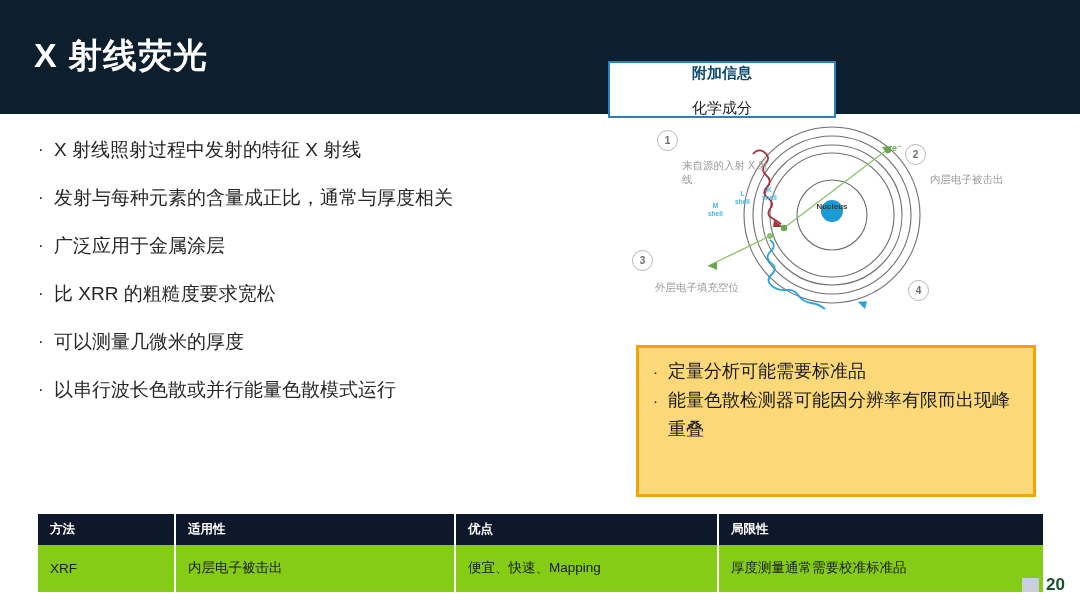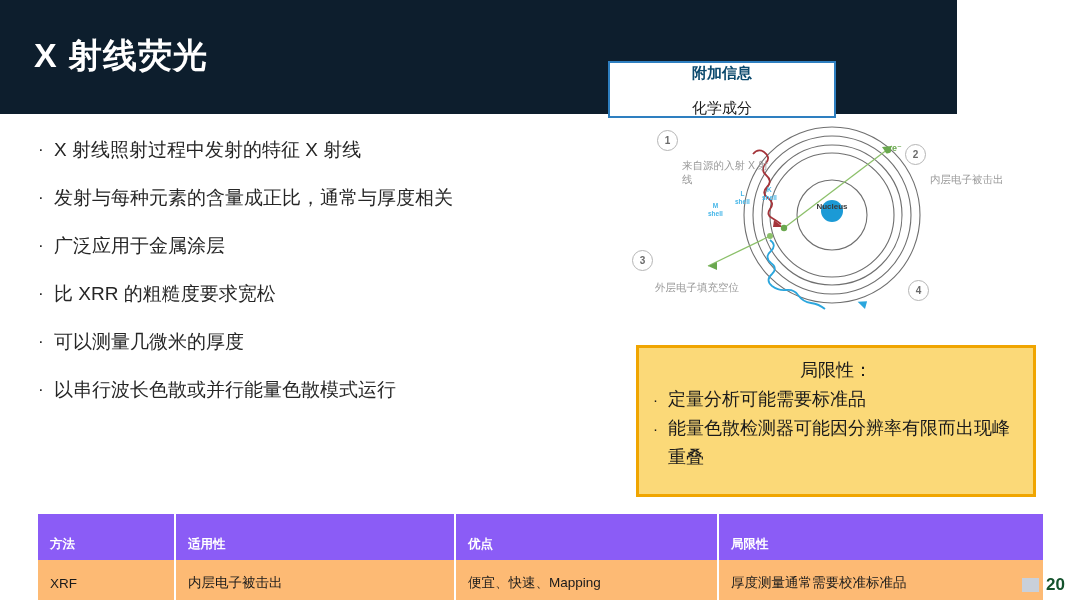--- a/index.html
+++ b/index.html
@@ -4,21 +4,21 @@
 <style>
   html,body{margin:0;padding:0;}
   body{
     width:1080px;height:608px;overflow:hidden;
     background:#ffffff;
     font-family:"Liberation Sans","DejaVu Sans",sans-serif;
     position:relative;
   }
   
   #header{
-    position:absolute;left:0;top:0;width:957px;height:114px;
+    position:absolute;left:0;top:0;width:1080px;height:114px;
     background:#0d1e2d;
   }
   #slide-title{
     position:absolute;left:34px;top:33px;
     color:#ffffff;font-size:34px;font-weight:bold;letter-spacing:1px;
     white-space:nowrap;
   }
   
   #bullets{
     position:absolute;left:38px;top:137px;width:580px;
@@ -89,28 +89,28 @@
   
   #method-table{
     position:absolute;left:38px;top:514px;width:1005px;
     border-collapse:collapse;table-layout:fixed;
   }
   #method-table col.c1{width:137px;}
   #method-table col.c2{width:280px;}
   #method-table col.c3{width:263px;}
   #method-table col.c4{width:325px;}
   #method-table th{
-    background:#8b5cf6;color:#ffffff;font-size:12.5px;font-weight:bold;
-    text-align:left;padding:22px 0 7px 12px;height:13px;
+    background:#0f172a;color:#ffffff;font-size:12.5px;font-weight:bold;
+    text-align:left;padding:7px 0 7px 12px;height:13px;
     border-right:2px solid #ffffff;
   }
   #method-table th:last-child{border-right:none;}
   #method-table td{
-    background:#fdba74;color:#1a1a1a;font-size:13.5px;
-    text-align:left;padding:14px 0 8px 12px;
+    background:#84cc16;color:#1a1a1a;font-size:13.5px;
+    text-align:left;padding:14px 0 15px 12px;
     border-right:2px solid #ffffff;
   }
   #method-table td:last-child{border-right:none;}
   
   #page-marker{
     position:absolute;left:1022px;top:578px;width:17px;height:14px;background:#c9d0da;
   }
   #page-number{
     position:absolute;left:1046px;top:575px;
     color:#14532d;font-size:17px;font-weight:bold;
@@ -206,21 +206,20 @@
   <div class="cnum n2">2</div>
   <div class="callout c2">内层电子被击出</div>
 
   <div class="cnum n3">3</div>
   <div class="callout c3">外层电子填充空位</div>
 
   <div class="cnum n4">4</div>
 </div>
 
 <div id="limit-box">
-  <div class="lb-title">局限性：</div>
   <div class="lb-item">
     <span class="dot">·</span>
     <span class="ltxt">定量分析可能需要标准品</span>
   </div>
   <div class="lb-item">
     <span class="dot">·</span>
     <span class="ltxt">能量色散检测器可能因分辨率有限而出现峰重叠</span>
   </div>
 </div>
 

